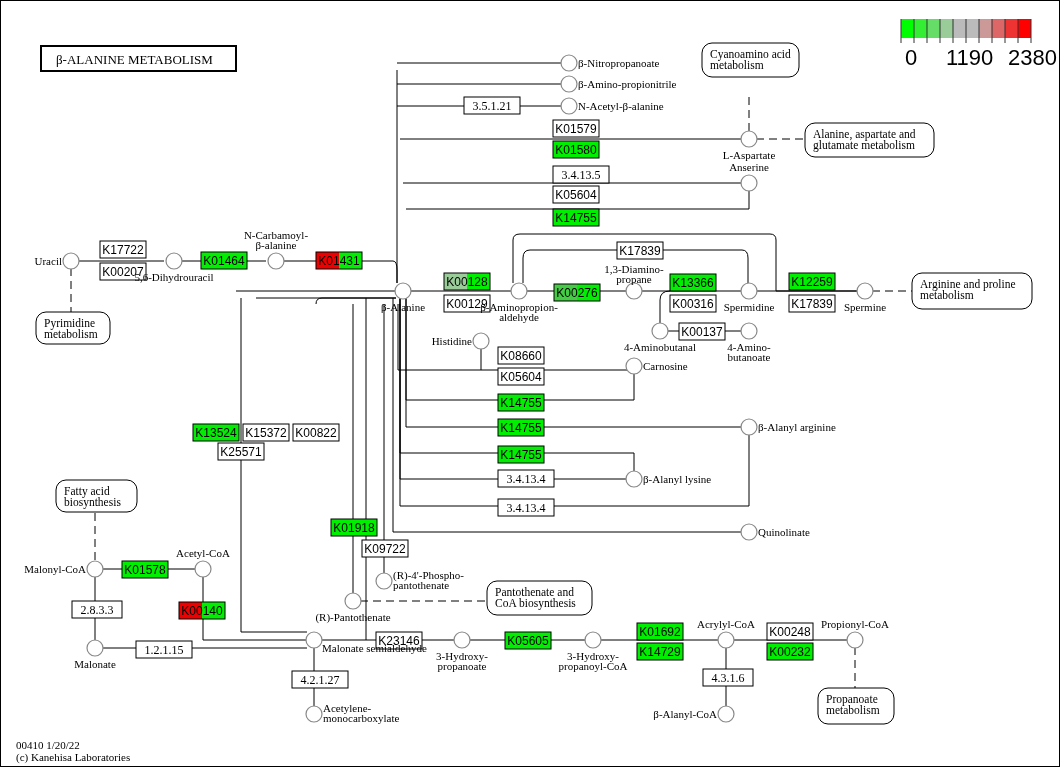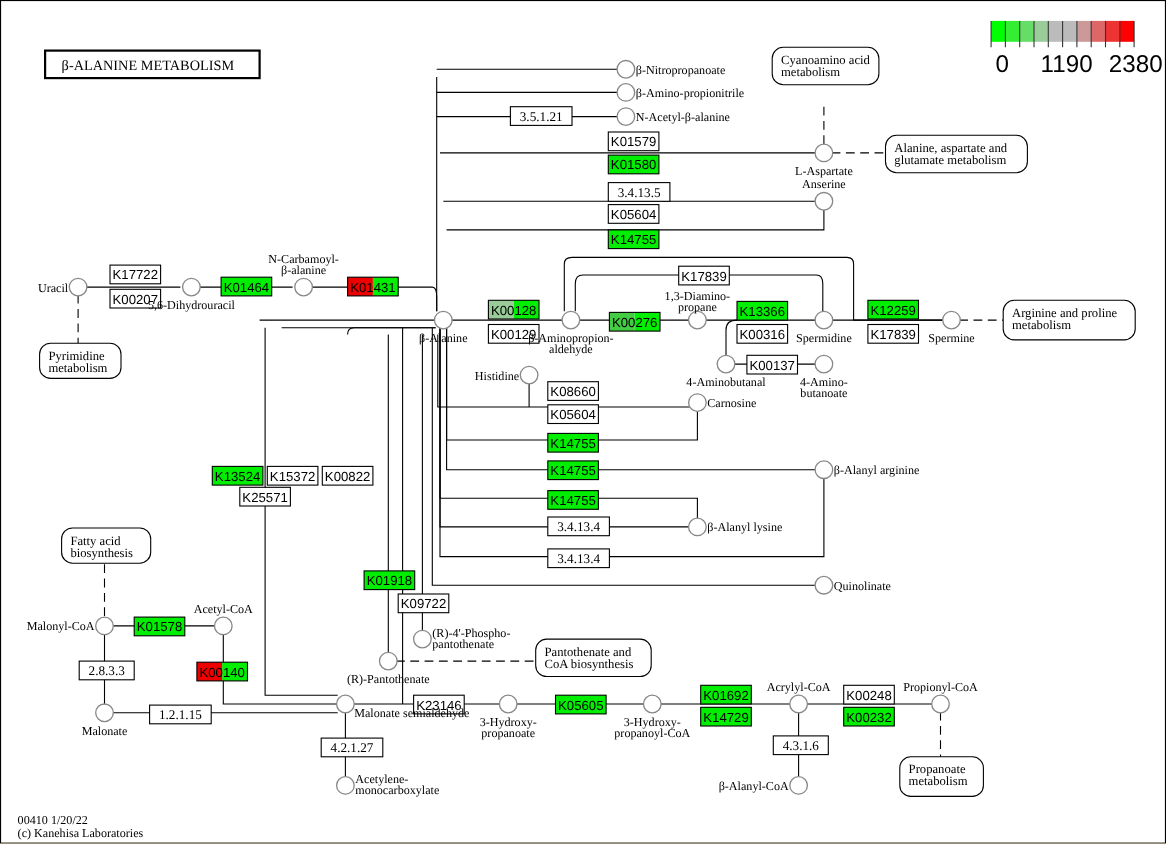--- a/index.html
+++ b/index.html
@@ -1,16 +1,16 @@
 <!DOCTYPE html>
 <html><head>
 <meta charset="utf-8">
 <style>
   html, body { margin:0; padding:0; background:#fff; }
-  #wrap { position:relative; width:1060px; height:767px; overflow:hidden; background:#fdba74;text-align:right; }
+  #wrap { position:relative; width:1060px; height:767px; overflow:hidden; background:#86efac;text-align:right; }
   svg { position:absolute; left:0; top:0; }
   .lbl { font-family:"Liberation Serif", serif; font-size:11px; fill:#000; }
   .kbox text { font-family:"Liberation Sans", sans-serif; font-size:12px; fill:#000; }
   .ec text { font-family:"Liberation Serif", serif; font-size:12px; fill:#000; }
   .map text { font-family:"Liberation Serif", serif; font-size:11.5px; fill:#000; }
   .legend text { font-family:"Liberation Sans", sans-serif; font-size:22px; fill:#000; }
   .title text { font-family:"Liberation Serif", serif; font-size:13px; fill:#000; }
   .foot { font-family:"Liberation Serif", serif; font-size:11px; fill:#000; }
 </style>
 </head>

